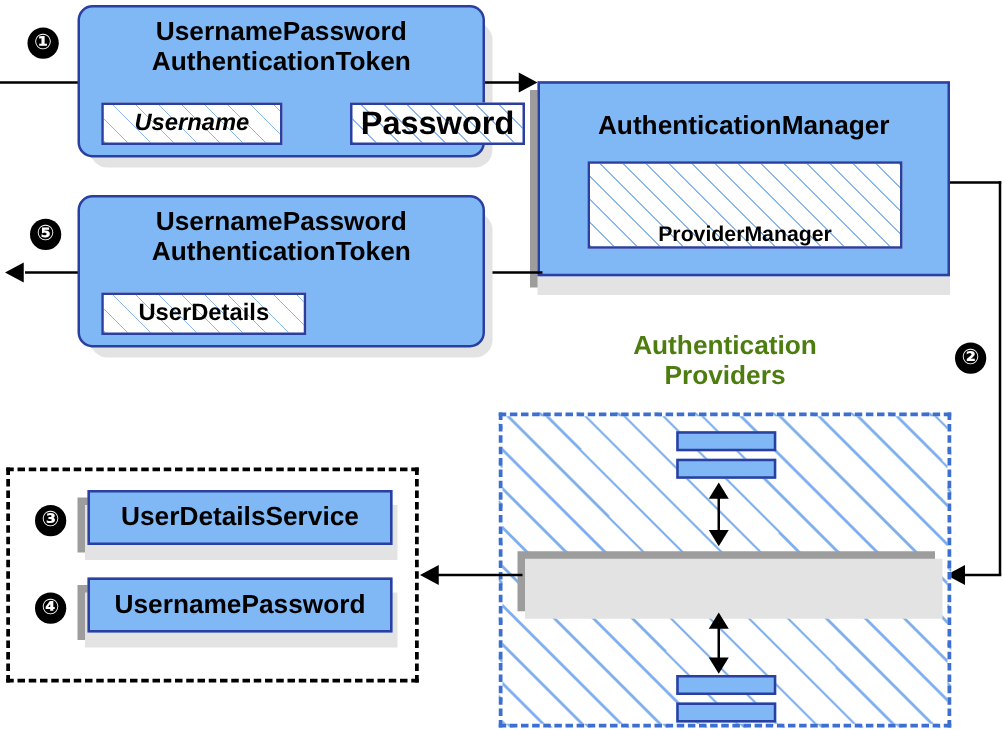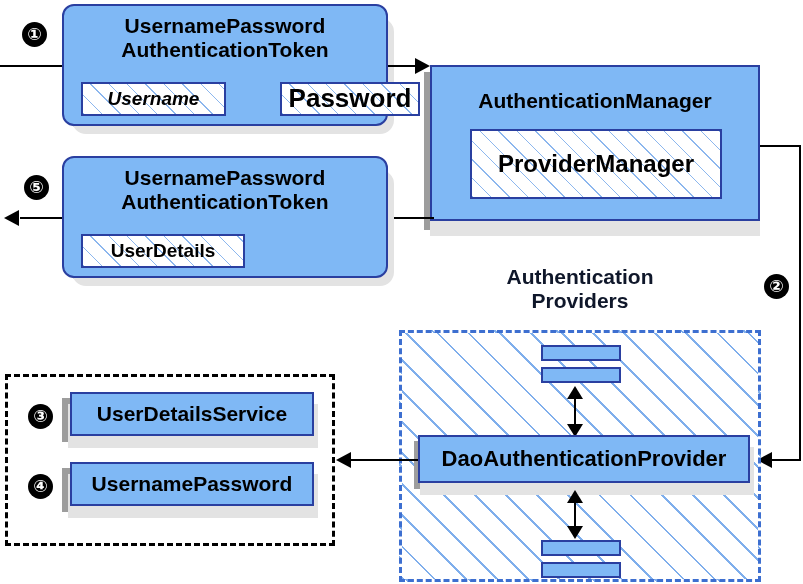--- a/index.html
+++ b/index.html
@@ -105,21 +105,21 @@
     background-color:#ffffff;
     background-image:repeating-linear-gradient(45deg,
         rgba(120,170,235,0.95) 0px, rgba(120,170,235,0.95) 2px,
         rgba(255,255,255,0) 2px, rgba(255,255,255,0) 22px);
   }
 
   
   .section-title{
     position:absolute;
     font-weight:bold;
-    color:#0f172a;
+    color:#4d7c0f;
     text-align:center;
     line-height:1.12;
   }
   .title-big{font-size:21px;}
 </style>
 </head>
 <body>
 
 <div id="canvas">
 
@@ -141,21 +141,21 @@
     </div>
   </div>
 
   <div class="line-h" style="left:388px;top:65px;width:30px;"></div>
   <div class="arrow arrow-right" style="left:415px;top:58px;"></div>
 
   <div class="shadow-gray" style="left:424px;top:72px;width:330px;height:158px;"></div>
   <div class="shadow-light" style="left:430px;top:78px;width:330px;height:158px;"></div>
   <div class="box bluebox" style="left:430px;top:65px;width:330px;height:156px;display:block;">
     <div class="abs" style="left:0;top:22px;width:100%;text-align:center;font-size:21px;font-weight:bold;">AuthenticationManager</div>
-    <div class="box whitehatch" style="left:38px;top:62px;width:252px;height:70px;font-size:24px;">
+    <div class="box whitehatch" style="left:38px;top:62px;width:252px;height:70px;font-size:17px;align-items:flex-end;">
       <span>ProviderManager</span>
     </div>
   </div>
 
   <div class="line-h" style="left:760px;top:145px;width:41px;"></div>
   <div class="line-v" style="left:799px;top:145px;height:315px;"></div>
   <div class="line-h" style="left:770px;top:459px;width:31px;"></div>
   <div class="arrow arrow-left" style="left:757px;top:452px;"></div>
   <div class="badge" style="left:764px;top:274px;">②</div>
 
@@ -185,23 +185,20 @@
 
   <div class="box bluebox" style="left:541px;top:345px;width:80px;height:16px;"></div>
   <div class="box bluebox" style="left:541px;top:367px;width:80px;height:16px;"></div>
 
   <div class="line-v" style="left:574px;top:394px;height:32px;"></div>
   <div class="arrow arrow-up" style="left:567px;top:386px;"></div>
   <div class="arrow arrow-down" style="left:567px;top:424px;"></div>
 
   <div class="shadow-gray" style="left:414px;top:441px;width:334px;height:48px;"></div>
   <div class="shadow-light" style="left:420px;top:447px;width:334px;height:48px;"></div>
-  <div class="box bluebox" style="left:418px;top:435px;width:332px;height:48px;font-size:22px;">
-    <span>DaoAuthenticationProvider</span>
-  </div>
 
   <div class="line-v" style="left:574px;top:498px;height:30px;"></div>
   <div class="arrow arrow-up" style="left:567px;top:490px;"></div>
   <div class="arrow arrow-down" style="left:567px;top:526px;"></div>
 
   <div class="box bluebox" style="left:541px;top:540px;width:80px;height:16px;"></div>
   <div class="box bluebox" style="left:541px;top:562px;width:80px;height:16px;"></div>
 
   <div class="line-h" style="left:349px;top:459px;width:69px;"></div>
   <div class="arrow arrow-left" style="left:336px;top:452px;"></div>

